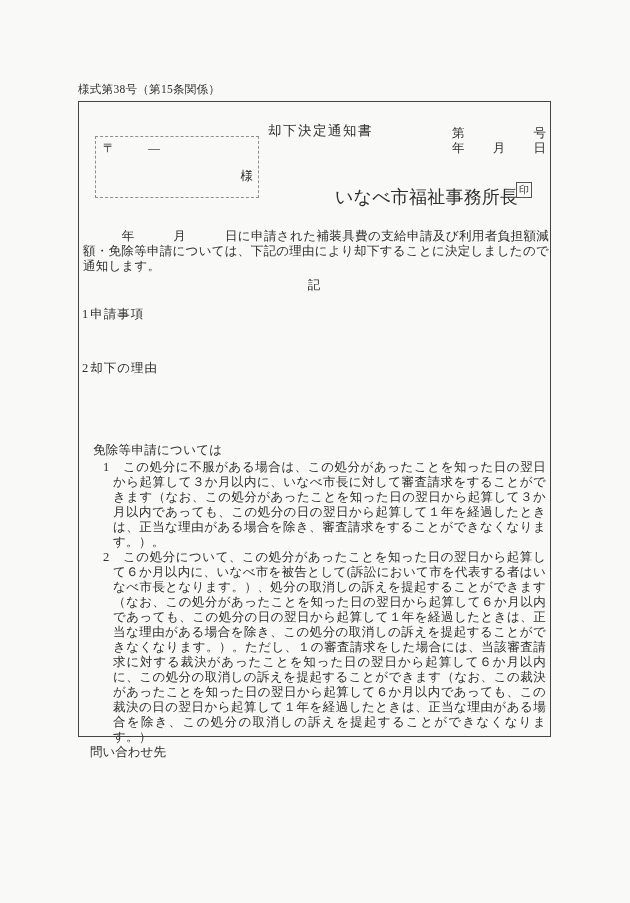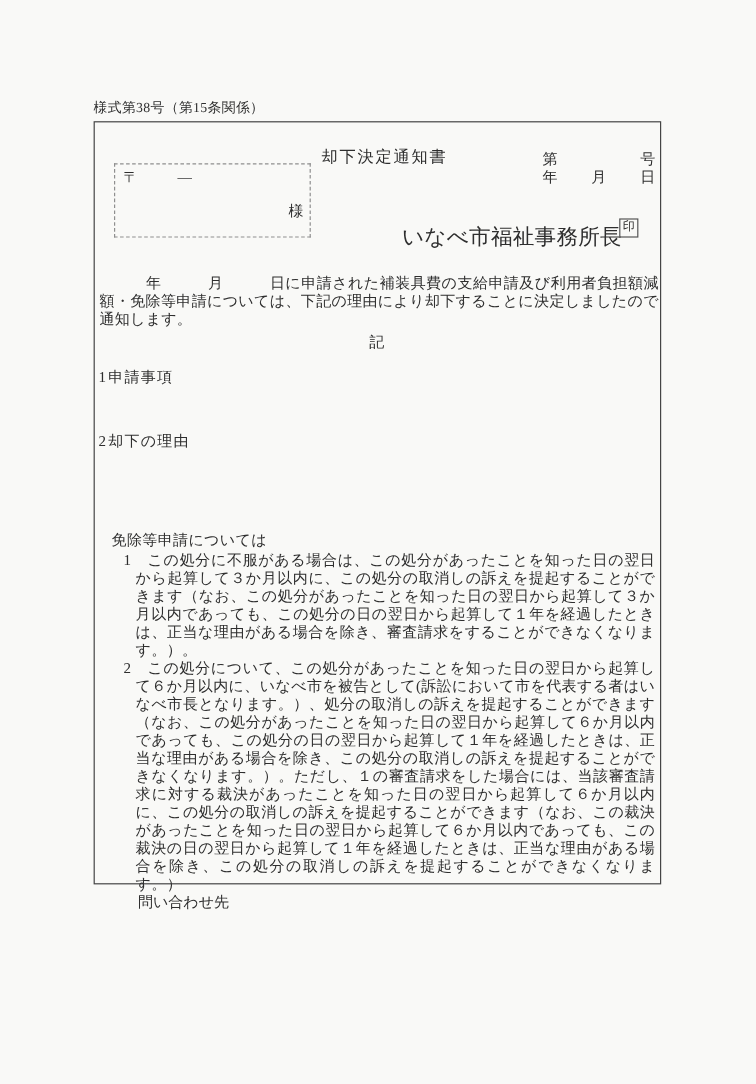--- a/index.html
+++ b/index.html
@@ -62,21 +62,21 @@
     position:absolute;top:341px;left:0;width:468px;
     font-size:12.5px;line-height:15px;
   }
   .appeal-heading{margin-left:14px;letter-spacing:0.3px;}
   .appeal-items{margin-top:2px;}
   .appeal-item{
     position:relative;margin-left:34px;width:433px;
     text-indent:10px;text-align:justify;letter-spacing:0.3px;
   }
   .appeal-item .num{position:absolute;left:-10px;top:0;text-indent:0;letter-spacing:0;}
-  .contact{margin-left:36px;}
+  .contact{margin-left:11px;}
 </style>
 </head>
 <body>
 
 <div class="page">
 
   <div class="form-label">様式第38号（第15条関係）</div>
 
   <div class="doc-box">
 
@@ -113,21 +113,21 @@
     </div>
 
     <div class="main-item mi-2">
       <span class="num">2</span><span class="lbl">却下の理由</span>
     </div>
 
     <div class="appeal">
       <div class="appeal-heading">免除等申請については</div>
       <div class="appeal-items">
         <div class="appeal-item">
-          <span class="num">1</span><span class="txt">この処分に不服がある場合は、この処分があったことを知った日の翌日から起算して３か月以内に、この処分の取消しの訴えを提起することができます（なお、この処分があったことを知った日の翌日から起算して３か月以内であっても、この処分の日の翌日から起算して１年を経過したときは、正当な理由がある場合を除き、審査請求をすることができなくなります。）。</span>
+          <span class="num">1</span><span class="txt">この処分に不服がある場合は、この処分があったことを知った日の翌日から起算して３か月以内に、いなべ市長に対して審査請求をすることができます（なお、この処分があったことを知った日の翌日から起算して３か月以内であっても、この処分の日の翌日から起算して１年を経過したときは、正当な理由がある場合を除き、審査請求をすることができなくなります。）。</span>
         </div>
         <div class="appeal-item">
           <span class="num">2</span><span class="txt">この処分について、この処分があったことを知った日の翌日から起算して６か月以内に、いなべ市を被告として(訴訟において市を代表する者はいなべ市長となります。）、処分の取消しの訴えを提起することができます（なお、この処分があったことを知った日の翌日から起算して６か月以内であっても、この処分の日の翌日から起算して１年を経過したときは、正当な理由がある場合を除き、この処分の取消しの訴えを提起することができなくなります。）。ただし、１の審査請求をした場合には、当該審査請求に対する裁決があったことを知った日の翌日から起算して６か月以内に、この処分の取消しの訴えを提起することができます（なお、この裁決があったことを知った日の翌日から起算して６か月以内であっても、この裁決の日の翌日から起算して１年を経過したときは、正当な理由がある場合を除き、この処分の取消しの訴えを提起することができなくなります。）</span>
         </div>
       </div>
       <div class="contact">問い合わせ先</div>
     </div>
 
   </div>
 </div>

